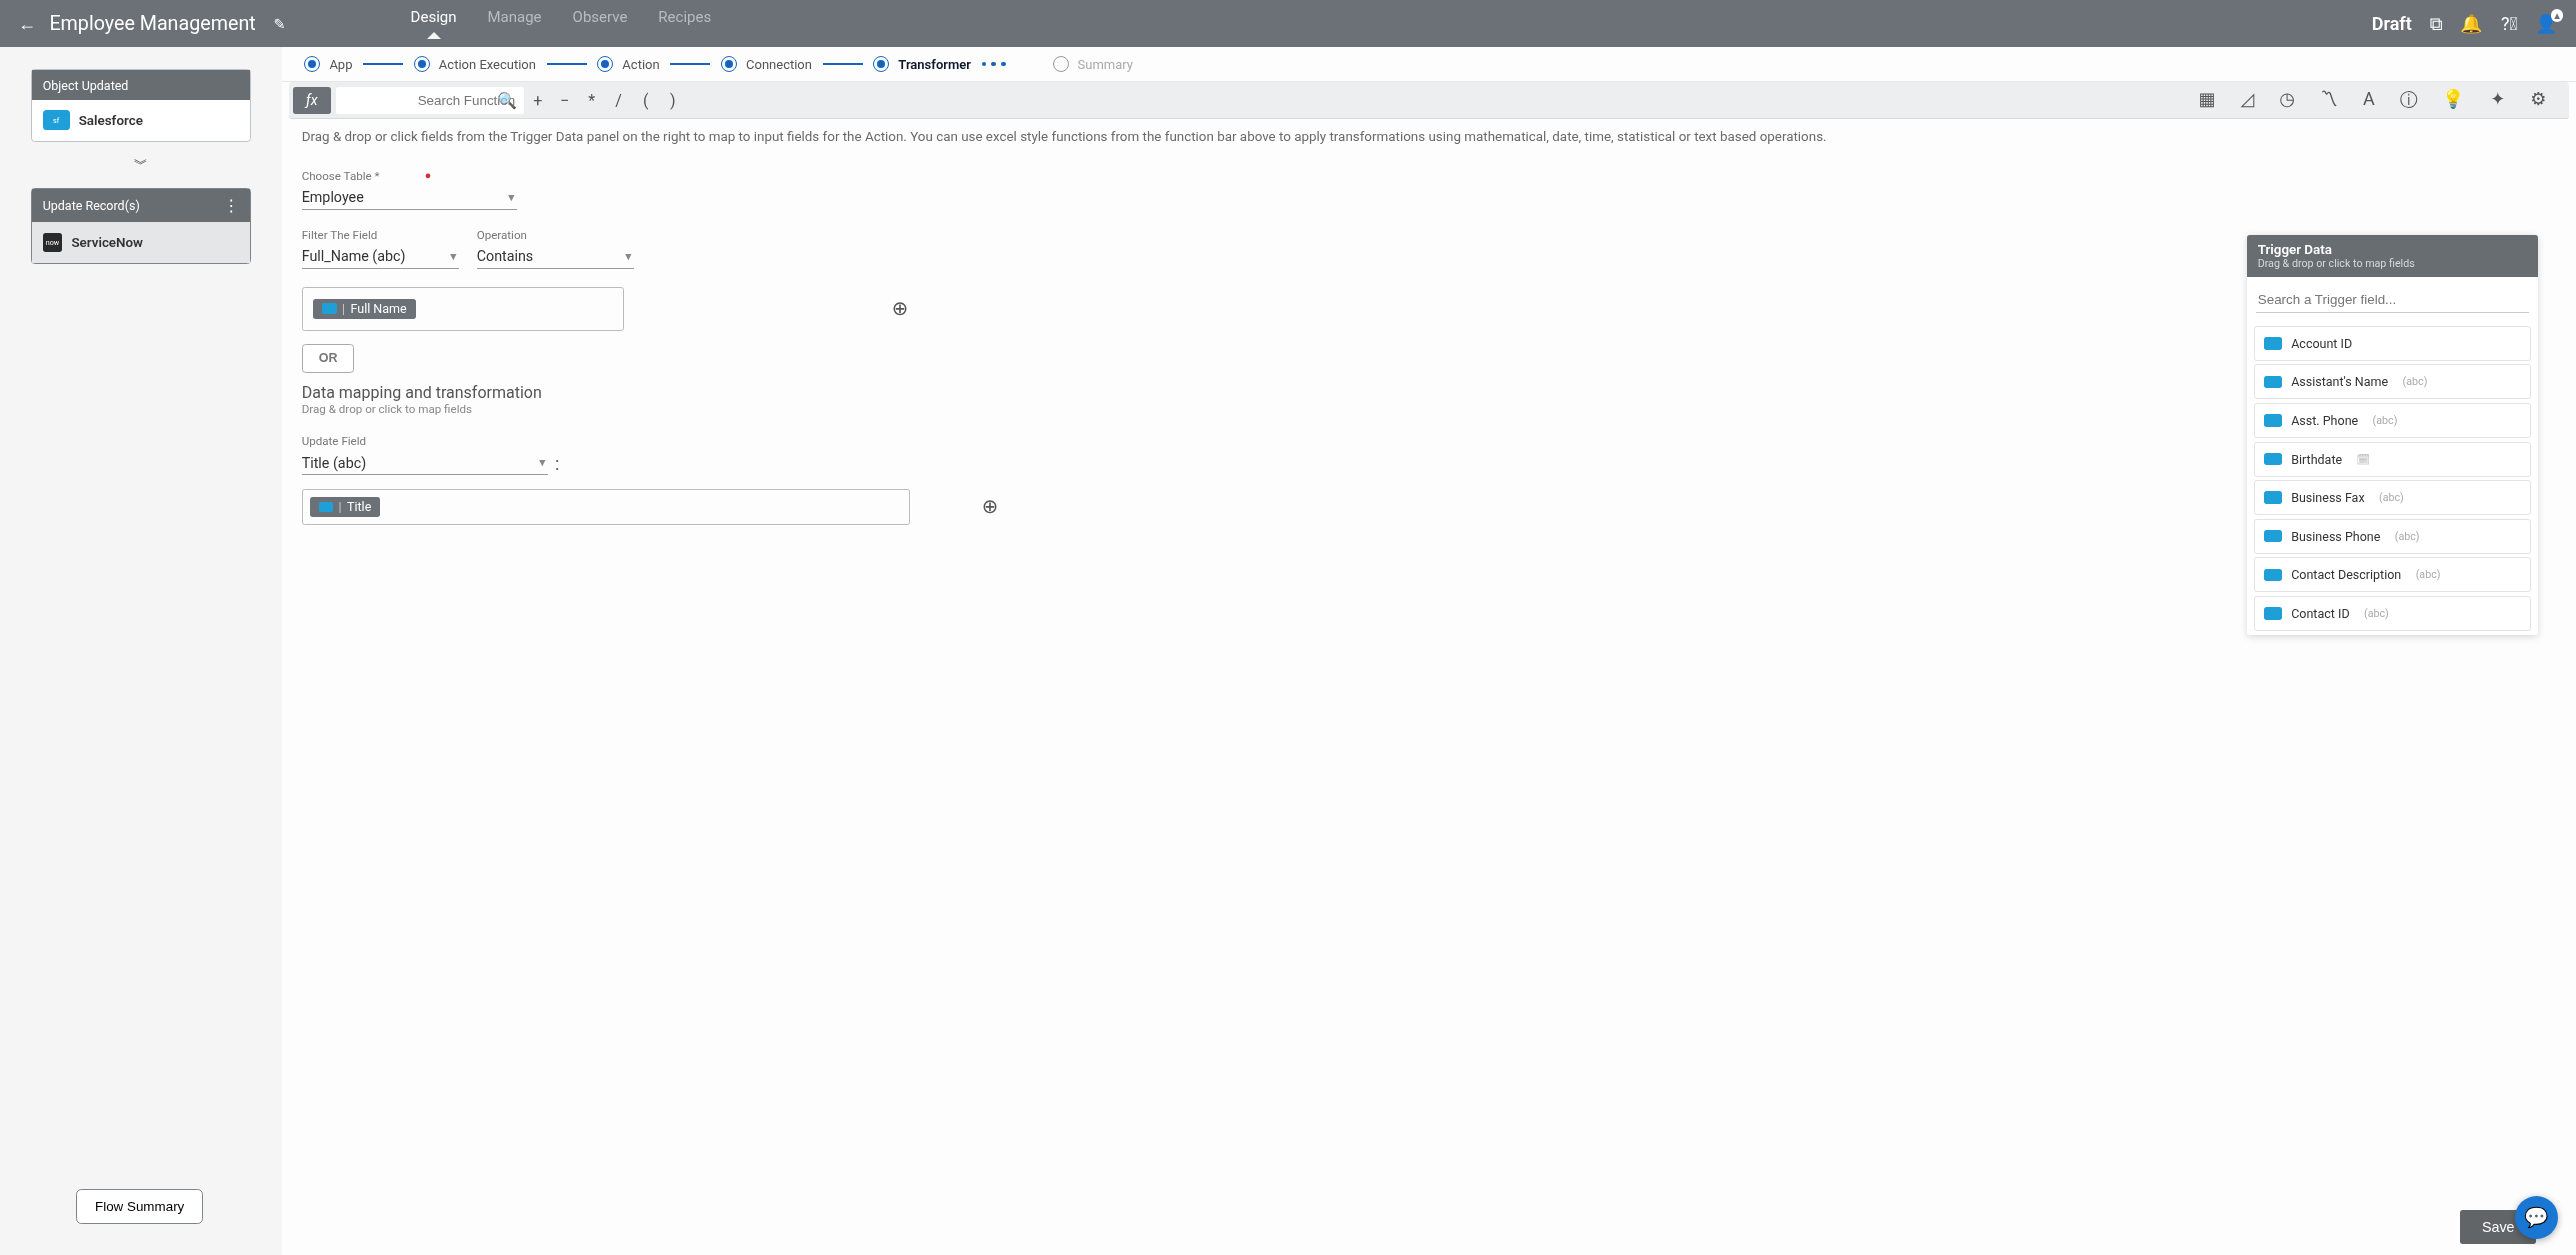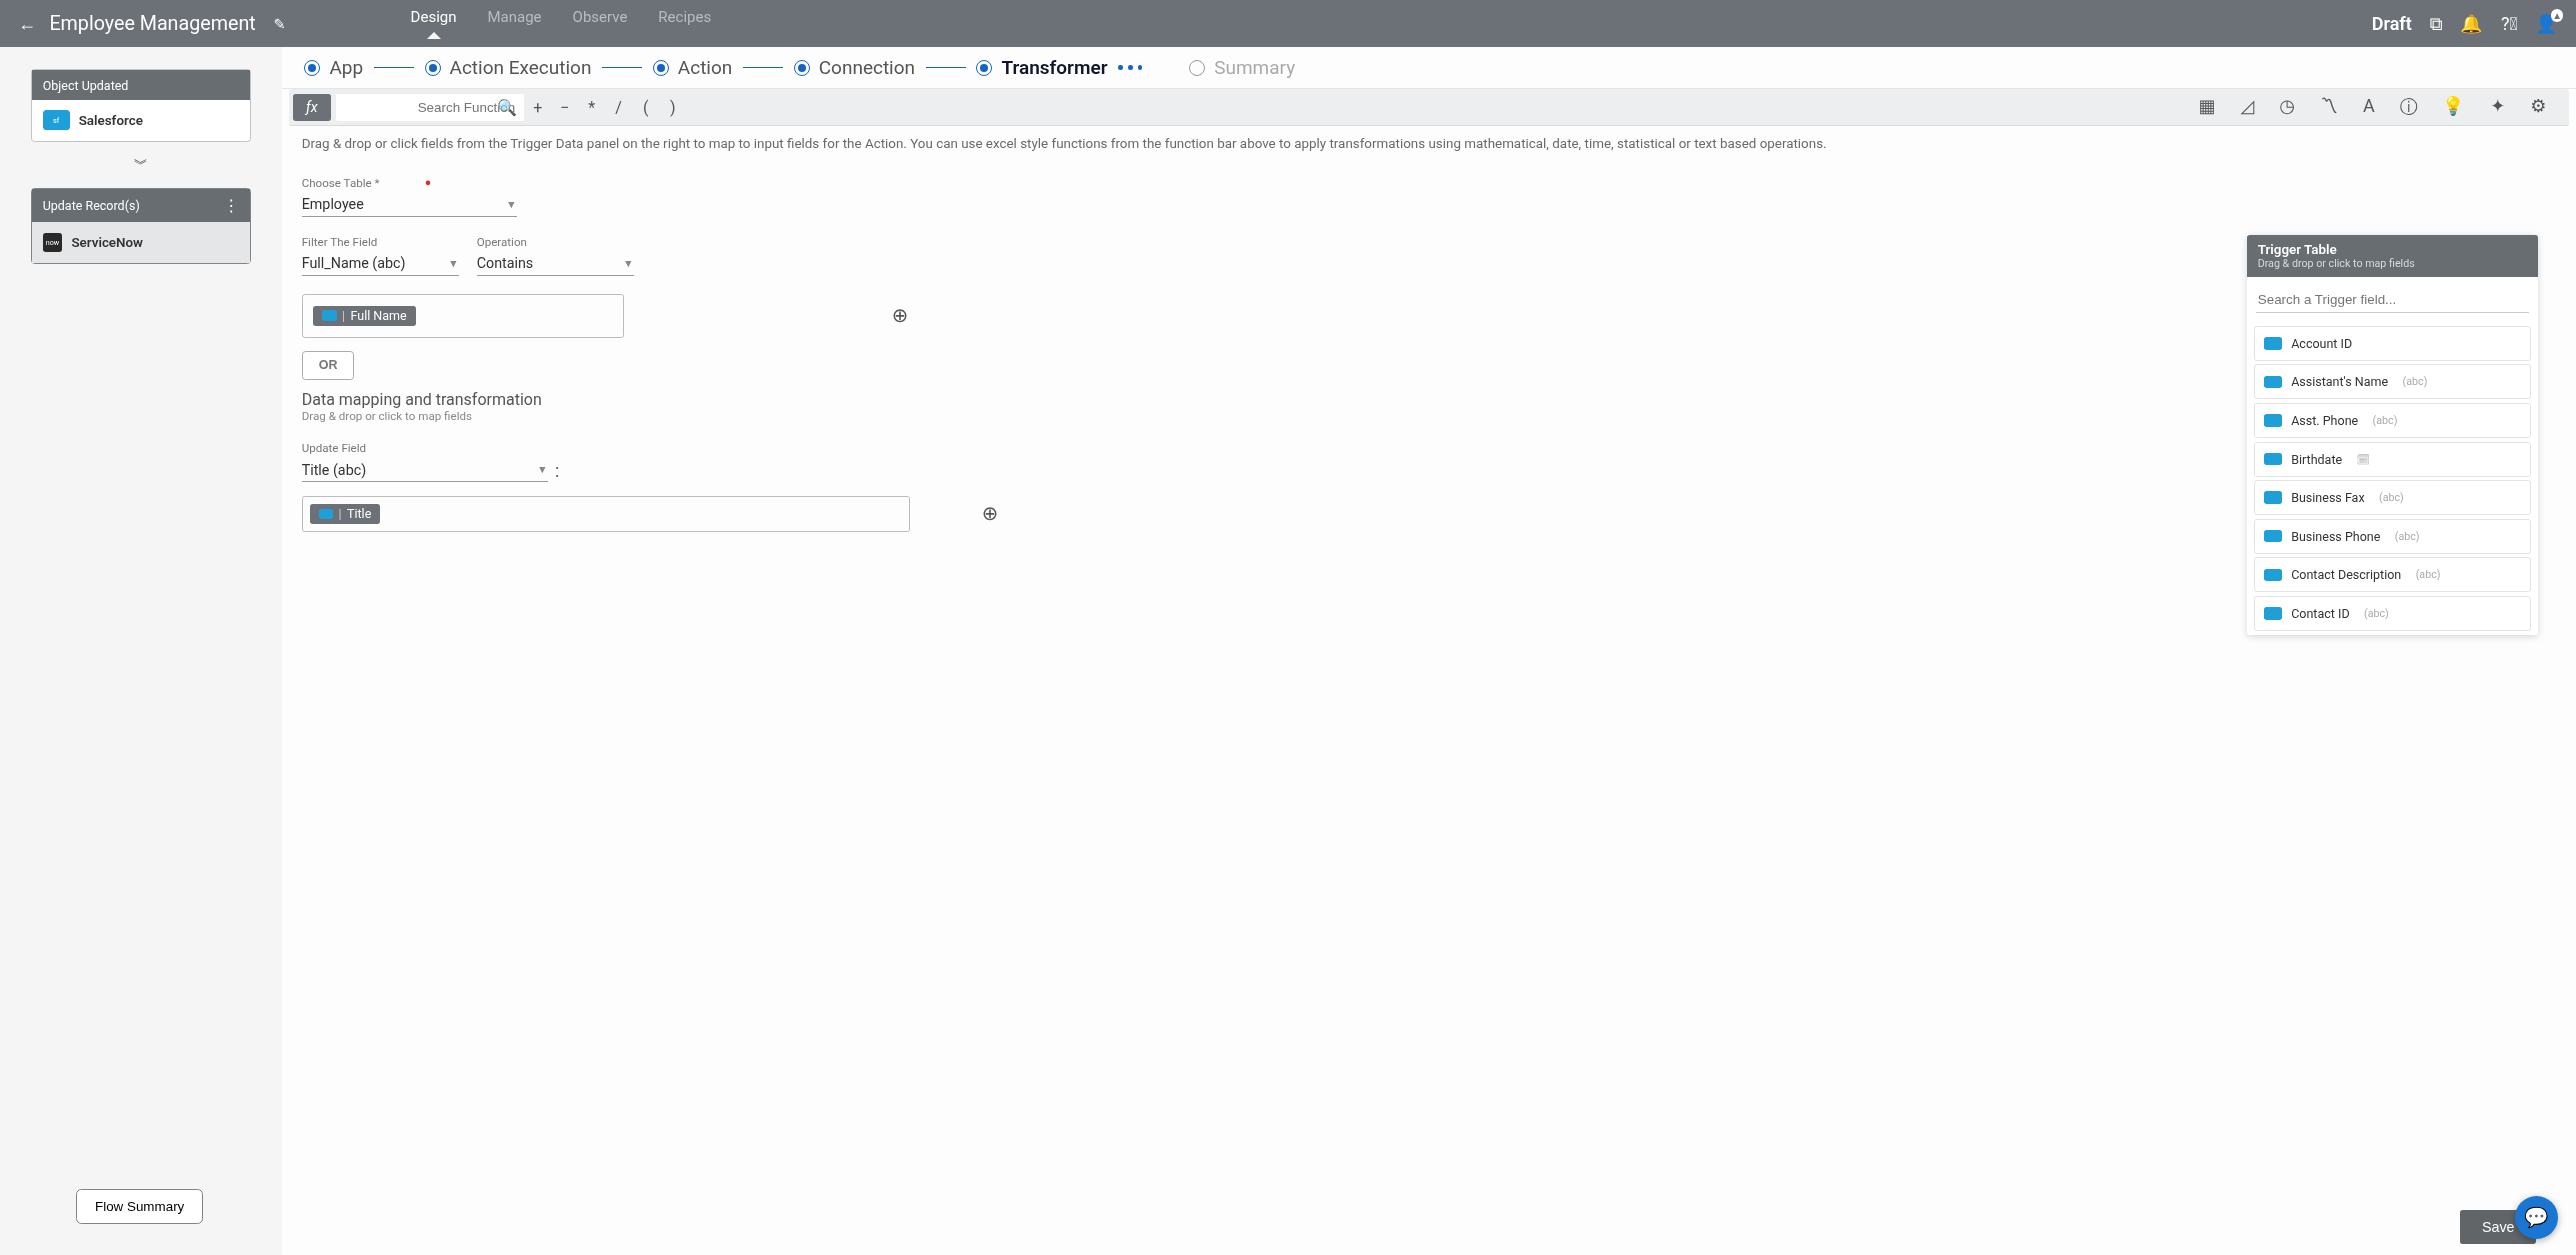--- a/index.html
+++ b/index.html
@@ -34,21 +34,21 @@
 .flow-summary-btn { margin-top: auto; border: 1.8px solid #7f8489; border-radius: 5.4px; padding: 9px 18px; background: #fff; font-size: 13.4px; cursor: pointer; align-self: flex-start; margin-left: 45px; margin-bottom: 9px; }
 .menu-dots { font-size: 16px; cursor: pointer; }
 
 
 .content { flex: 1; background: #fdfdfd; display: flex; flex-direction: column; position: relative; }
 .steps-bar { display: flex; align-items: center; padding: 9px 22.4px; background: #fdfdfd; border-bottom: 0.9px solid #e6e6e6; gap: 10.7px; }
 .step { display: flex; align-items: center; gap: 9px; }
 .step-radio { width: 16px; height: 16px; border: 1.8px solid #1565c0; border-radius: 50%; display: flex; align-items: center; justify-content: center; }
 .step-radio.filled::after { content: ''; width: 8px; height: 8px; background: #1565c0; border-radius: 50%; }
 .step-radio.empty { border: 1.8px solid #999; }
-.step-label { font-size: 19px; color: #555; text-align: right; }
+.step-label { font-size: 13px; color: #555; text-align: right; }
 .step-label.active { font-weight: 600; color: #0f172a; }
 .step-label.disabled { color: #aaa; }
 .step-line { width: 40px; height: 1.8px; background: #1565c0; }
 .step-dots { display: flex; gap: 5.4px; }
 .step-dot { width: 4.5px; height: 4.5px; background: #1565c0; border-radius: 50%; }
 
 
 .fn-bar { display: flex; align-items: center; background: #eceeef; padding: 4.5px 0 4.5px 0; border-bottom: 0.9px solid #d7d9db; gap: 0; border-radius: 3.6px; margin: 0 7.2px; }
 .fx-box { width: 38px; height: 27px; background: #6b7177; color: #fff; display: flex; align-items: center; justify-content: center; font-style: italic; font-size: 14.3px; border-radius: 2.7px; margin-left: 3.6px; }
 .fn-search { width: 188px; height: 27px; border: none; background: #fff; padding: 0 9px; font-size: 13.4px; margin-left: 5.4px; border-radius: 1.8px; text-align: right; }
@@ -274,21 +274,21 @@
             <span style="color:#ccc;">|</span>
             <span>Title</span>
           </span>
         </div>
         <span class="add-circle" style="margin-left:72px;">⊕</span>
       </div>
     </div>
 
     <div class="trigger-panel">
       <div class="trigger-header">
-        <div class="trigger-title">Trigger Table</div>
+        <div class="trigger-title">Trigger Data</div>
         <div class="trigger-sub">Drag &amp; drop or click to map fields</div>
       </div>
       <input class="trigger-search" placeholder="Search a Trigger field..." style="">
       <div class="trigger-list">
         <div class="trigger-item">
             <span class="sf-mini"></span>
             <span class="trigger-name">Account ID</span>
           </div>
         <div class="trigger-item">
             <span class="sf-mini"></span>

